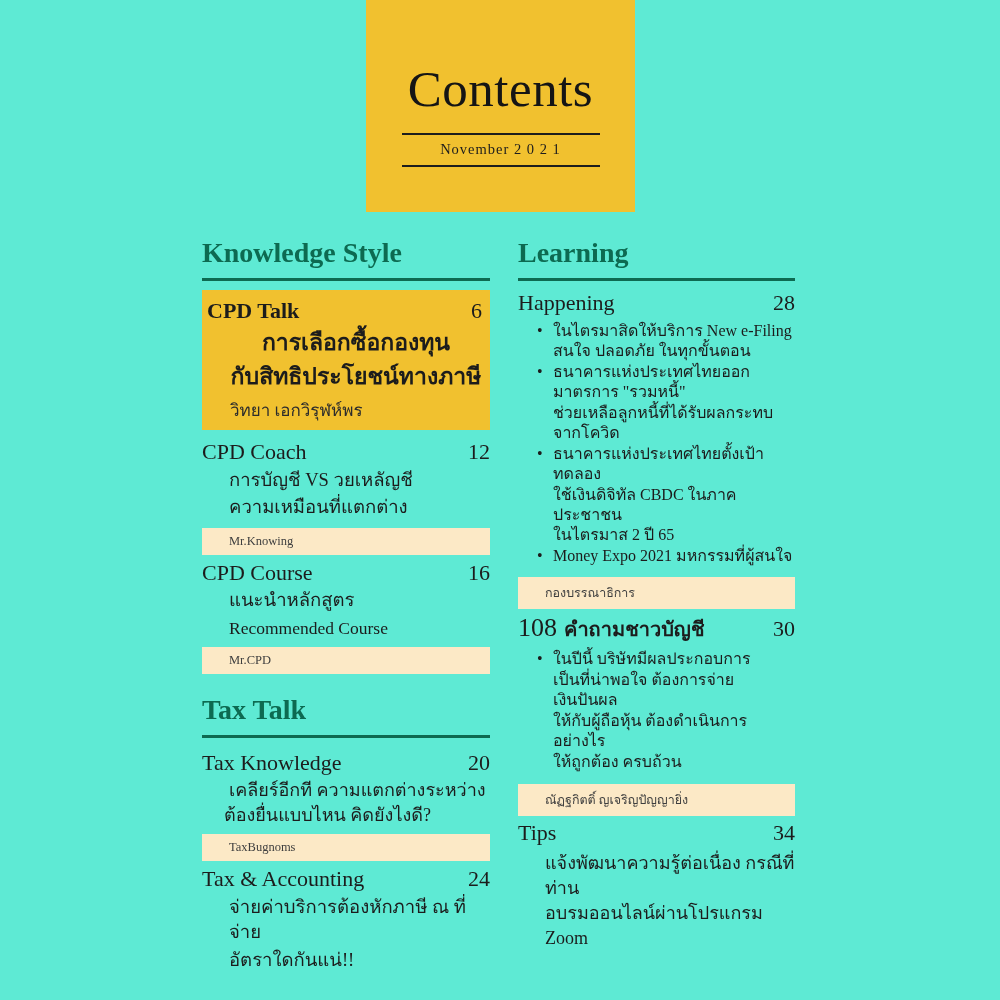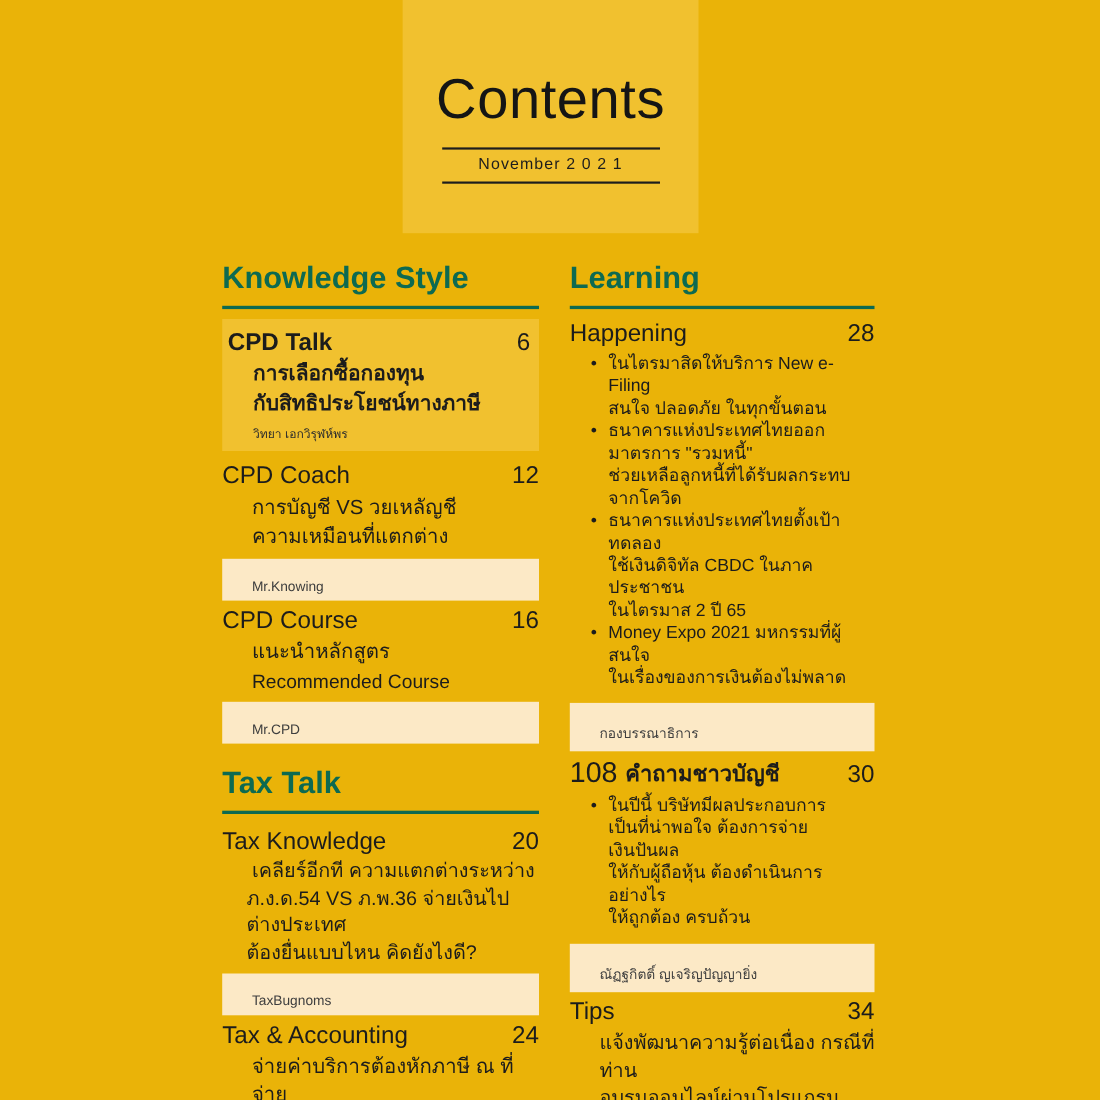--- a/index.html
+++ b/index.html
@@ -1,22 +1,22 @@
 <!DOCTYPE html>
 <html style="--yellow: #F1C12F; --green: #0D6A51; --cream: #FCE9C6; --panel_green: #175A4A; --red: #D63A2C; --ink: #1C1C1C;"><head>
 <meta charset="utf-8">
 <style>
   :root{
     --yellow:#F1C12F; --green:#0D6A51; --cream:#FCE9C6;
     --panel_green:#175A4A; --red:#D63A2C; --ink:#1C1C1C; --gray_ink:#3E3E3E;
   }
   *{margin:0;padding:0;box-sizing:border-box;}
   html,body{background:#fff;}
-  .page{position:relative;width:1000px;height:1000px;background:#eab308;overflow:hidden;
-    font-family:Liberation Sans, sans-serif;color:var(--ink);}
+  .page{position:relative;width:1000px;height:1000px;background:#5eead4;overflow:hidden;
+    font-family:Liberation Serif, serif;color:var(--ink);}
 
   
   .cover-tab{position:absolute;left:366px;top:0;width:269px;height:212px;background:var(--yellow);}
   .cover-title{font-size:51px;font-weight:400;text-align:center;margin-top:60px;letter-spacing:.5px;color:#151515;}
   .date-block{width:198px;margin:15px auto 0;border-top:2.5px solid #1d1d1d;border-bottom:2.5px solid #1d1d1d;
     padding:6px 0 7px;text-align:center;font-size:14.5px;color:#1d1d1d;letter-spacing:1px;}
 
   
   .col{position:absolute;top:238px;}
   .col-left{left:202px;width:288px;}
@@ -25,27 +25,27 @@
   .section-heading{font-size:28px;line-height:1.05;font-weight:700;color:var(--green);}
   .rule{height:3px;background:var(--green);margin-top:11px;}
 
   .entry{margin-top:9px;}
   .entry-row{display:flex;justify-content:space-between;align-items:baseline;}
   .entry-title{font-size:22px;line-height:1.2;font-weight:400;}
   .page-num{font-size:22px;font-weight:400;}
   .sub{font-size:18.5px;line-height:1.38;padding-left:27px;margin-top:2px;}
   .sub-en{font-size:17.5px;}
   .byline{background:var(--cream);color:var(--gray_ink);font-size:12.5px;
-    padding:18px 6px 6px 27px;margin-top:7px;}
+    padding:6px 6px 6px 27px;margin-top:7px;}
 
   
   .featured{background:var(--yellow);margin-top:9px;padding:8px 8px 7px 5px;}
   .featured .entry-title,.featured .sub{font-weight:700;}
-  .featured .sub{padding-left:23px;font-size:19px;}
-  .featured .author-inline{font-size:11px;color:#2c2c2c;padding-left:23px;margin-top:4px;}
+  .featured .sub{padding-left:23px;font-size:23px;text-align:center;}
+  .featured .author-inline{font-size:17px;color:#2c2c2c;padding-left:23px;margin-top:4px;}
 
   
   .bullets{margin-top:4px;}
   .bullet{display:flex;padding-left:19px;}
   .dot{width:16px;flex:0 0 16px;font-size:16px;line-height:1.28;}
   .dot::before{content:"•";}
   .blines{flex:1;font-size:16px;line-height:1.28;}
 
   .q108-title{display:flex;align-items:flex-start;flex:1;}
   .num108{font-size:26px;font-weight:400;margin-right:7px;}
@@ -100,21 +100,20 @@
 
     <h2 class="section-heading" style="margin-top:21px;">Tax Talk</h2>
     <div class="rule"></div>
 
     <article class="entry" style="margin-top:12px;">
       <div class="entry-row">
         <span class="entry-title">Tax Knowledge</span>
         <span class="page-num">20</span>
       </div>
       <div class="sub" style="font-size:18px;line-height:1.3;">เคลียร์อีกที ความแตกต่างระหว่าง</div>
-      <div class="sub" style="font-size:18px;line-height:1.3;padding-left:22px;">ภ.ง.ด.54 VS ภ.พ.36 จ่ายเงินไปต่างประเทศ</div>
       <div class="sub" style="font-size:18px;line-height:1.3;padding-left:22px;">ต้องยื่นแบบไหน คิดยังไงดี?</div>
       <div class="byline">TaxBugnoms</div>
     </article>
 
     <article class="entry" style="margin-top:5px;">
       <div class="entry-row">
         <span class="entry-title">Tax &amp; Accounting</span>
         <span class="page-num">24</span>
       </div>
       <div class="sub">จ่ายค่าบริการต้องหักภาษี ณ ที่จ่าย</div>
@@ -154,21 +153,20 @@
           <div class="blines">
             <div>ธนาคารแห่งประเทศไทยตั้งเป้าทดลอง</div>
             <div>ใช้เงินดิจิทัล CBDC ในภาคประชาชน</div>
             <div>ในไตรมาส 2 ปี 65</div>
           </div>
         </div>
         <div class="bullet">
           <span class="dot"></span>
           <div class="blines">
             <div>Money Expo 2021 มหกรรมที่ผู้สนใจ</div>
-            <div>ในเรื่องของการเงินต้องไม่พลาด</div>
           </div>
         </div>
       </div>
       <div class="byline" style="margin-top:11px;">กองบรรณาธิการ</div>
     </article>
 
     <article class="entry" style="margin-top:4px;">
       <div class="entry-row">
         <span class="q108-title">
           <span class="num108">108</span>

